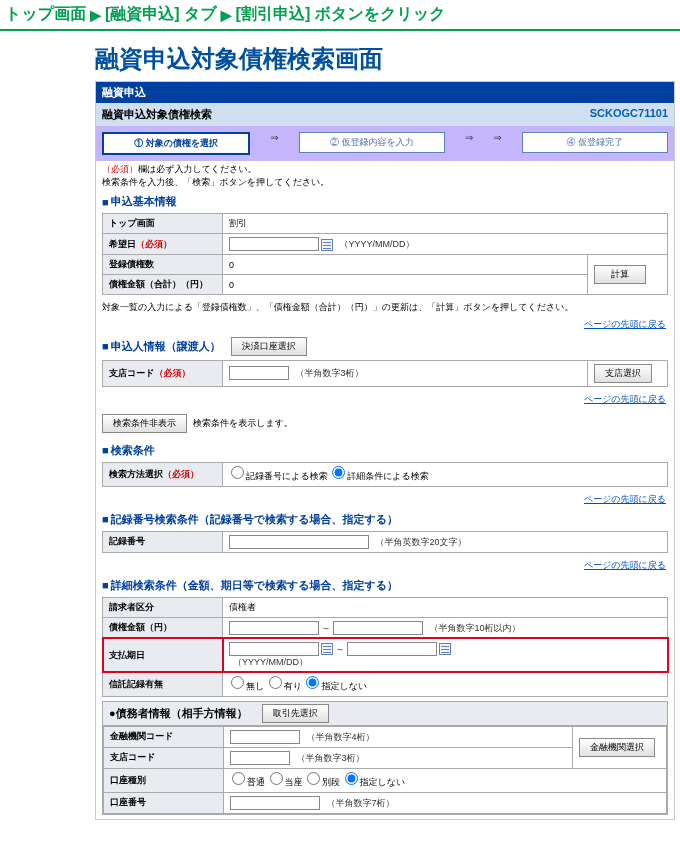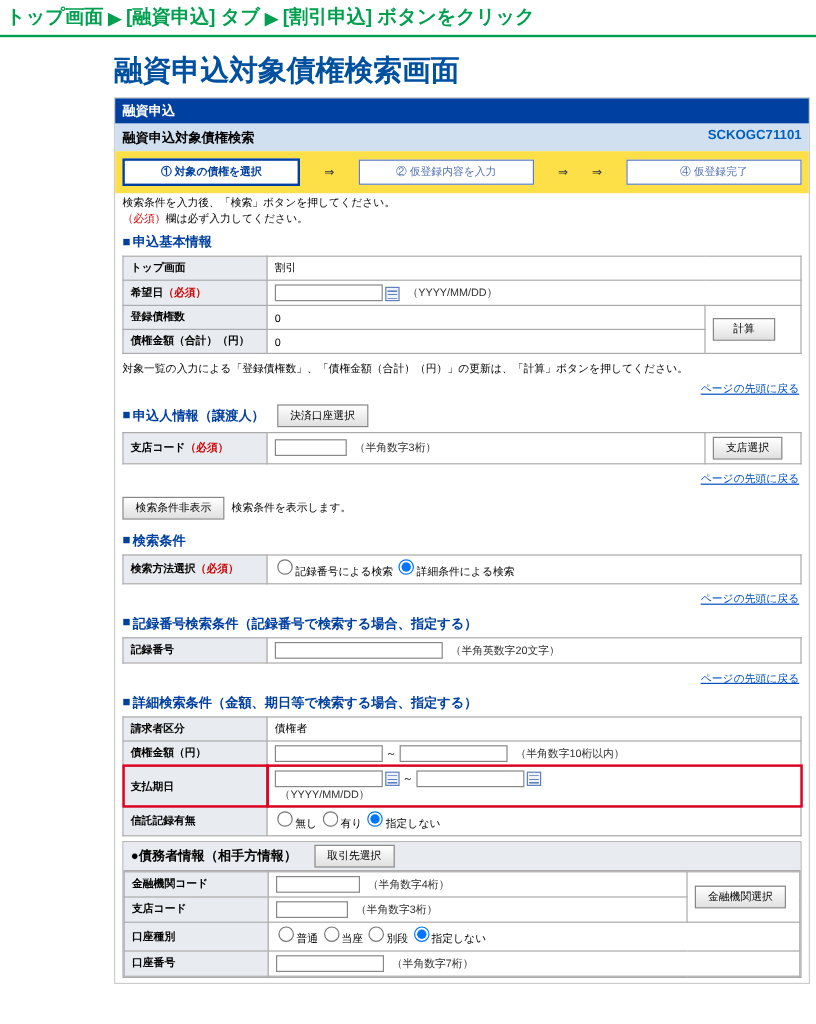--- a/index.html
+++ b/index.html
@@ -4,21 +4,21 @@
 <style>
 * { margin: 0; padding: 0; box-sizing: border-box; }
 body { font-family: "MS PGothic", sans-serif; font-size: 11px; background: #fff; width: 680px; }
 .breadcrumb { color: #00a050; font-size: 16px; font-weight: bold; padding: 4px 5px; border-bottom: 2px solid #00a050; display: flex; align-items: center; gap: 4px; }
 .breadcrumb .arrow { color: #00a050; font-size: 14px; }
 .screen-title { color: #0050a0; font-size: 24px; font-weight: bold; margin: 12px 0 6px 95px; }
 .app-container { margin-left: 95px; width: 580px; border: 1px solid #ccc; }
 .app-header { background: #0040a0; color: #fff; padding: 3px 6px; font-weight: bold; font-size: 11px; }
 .sub-header { background: #d0e0f0; padding: 4px 6px; display: flex; justify-content: space-between; font-weight: bold; }
 .screen-id { color: #0060c0; margin-left: 16px; }
-.steps { display: flex; align-items: center; gap: 20px; padding: 6px; background: #fde047; font-size: 9px; }
+.steps { display: flex; align-items: flex-start; gap: 20px; padding: 6px; background: #c4b5fd; font-size: 9px; }
 .step-box { border: 1px solid #6080c0; padding: 3px 6px; text-align: center; flex: 1; color: #5070b0; background: #fff; }
 .step-box.active { border: 2px solid #0040a0; font-weight: bold; color: #0040a0; }
 .step-arrow { color: #333; font-size: 10px; }
 .instruction { font-size: 9px; padding: 2px 6px; line-height: 1.4; }
 .required-note { color: #c00; }
 .section-header { color: #0040a0; font-weight: bold; font-size: 11px; padding: 4px 6px; display: flex; align-items: center; gap: 2px; }
 .section-header::before { content: "■"; color: #0040a0; }
 .form-table { width: calc(100% - 12px); margin: 0 6px 4px; border-collapse: collapse; font-size: 9px; }
 .form-table th, .form-table td { border: 1px solid #aaa; padding: 3px 6px; text-align: left; }
 .form-table th { background: #e8ecf0; font-weight: bold; width: 120px; }
@@ -62,24 +62,24 @@
   <div class="steps">
     <div class="step-box active">① 対象の債権を選択</div>
     <span class="step-arrow">⇒</span>
     <div class="step-box">② 仮登録内容を入力</div>
     <span class="step-arrow">⇒</span>
     <span class="step-arrow">⇒</span>
     <div class="step-box">④ 仮登録完了</div>
   </div>
 
   <div class="instruction">
-    <div>検索条件を入力後、「検索」ボタンを押してください。</div>
     <div>
       <span class="required-note">（必須）</span><span>欄は必ず入力してください。</span>
     </div>
+    <div>検索条件を入力後、「検索」ボタンを押してください。</div>
   </div>
 
   <div class="section-header">申込基本情報</div>
   <table class="form-table">
     <tbody>
         <tr>
       <th>トップ画面</th>
       <td colspan="2">割引</td>
     </tr>
     <tr>

